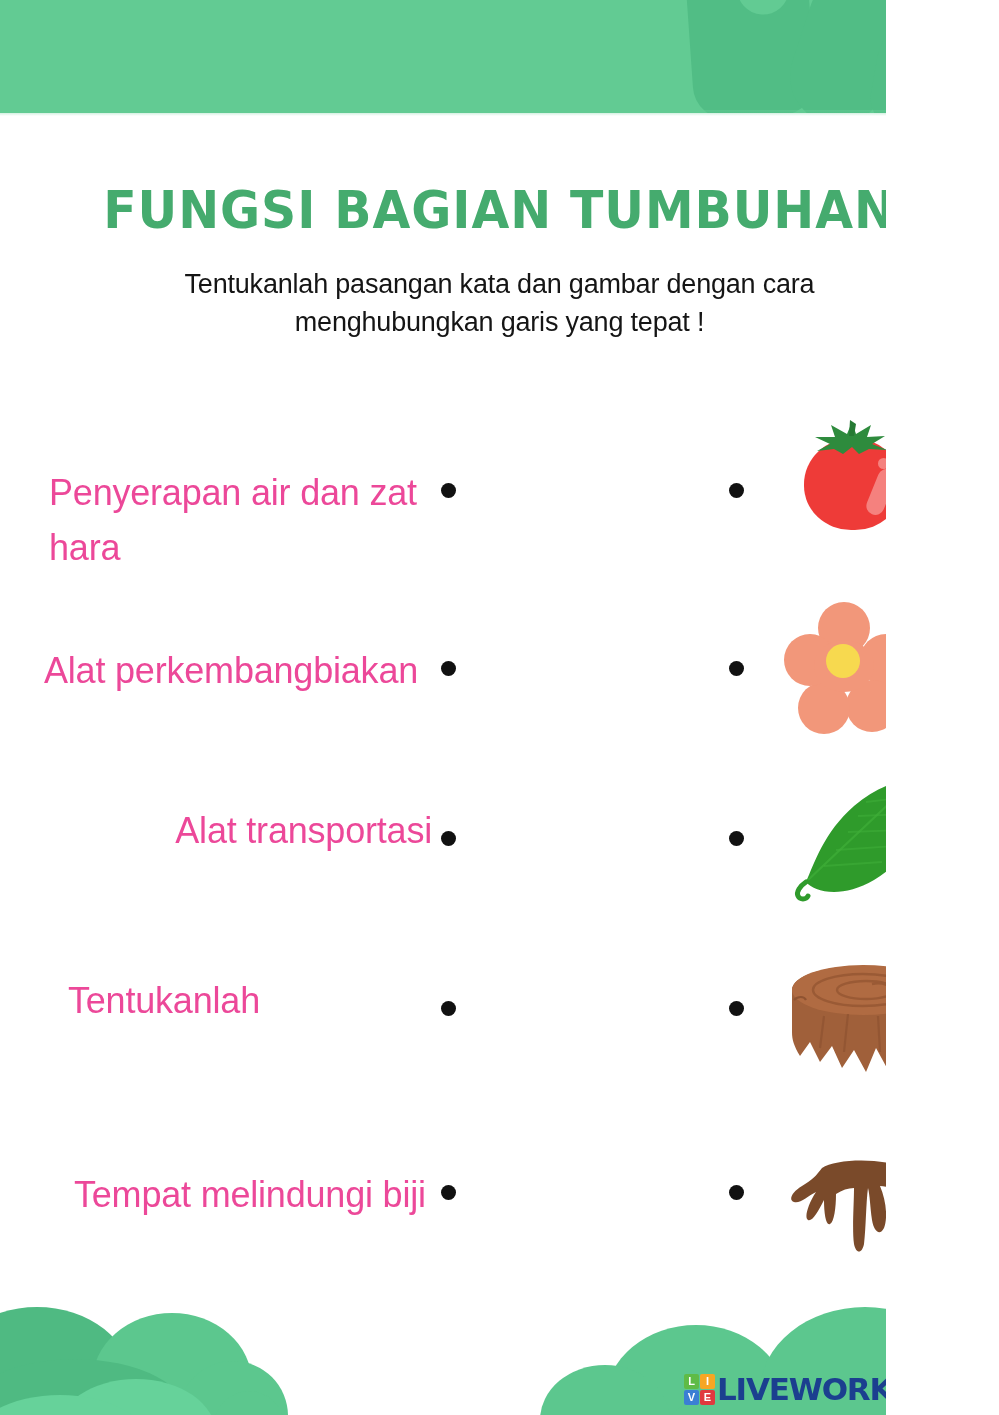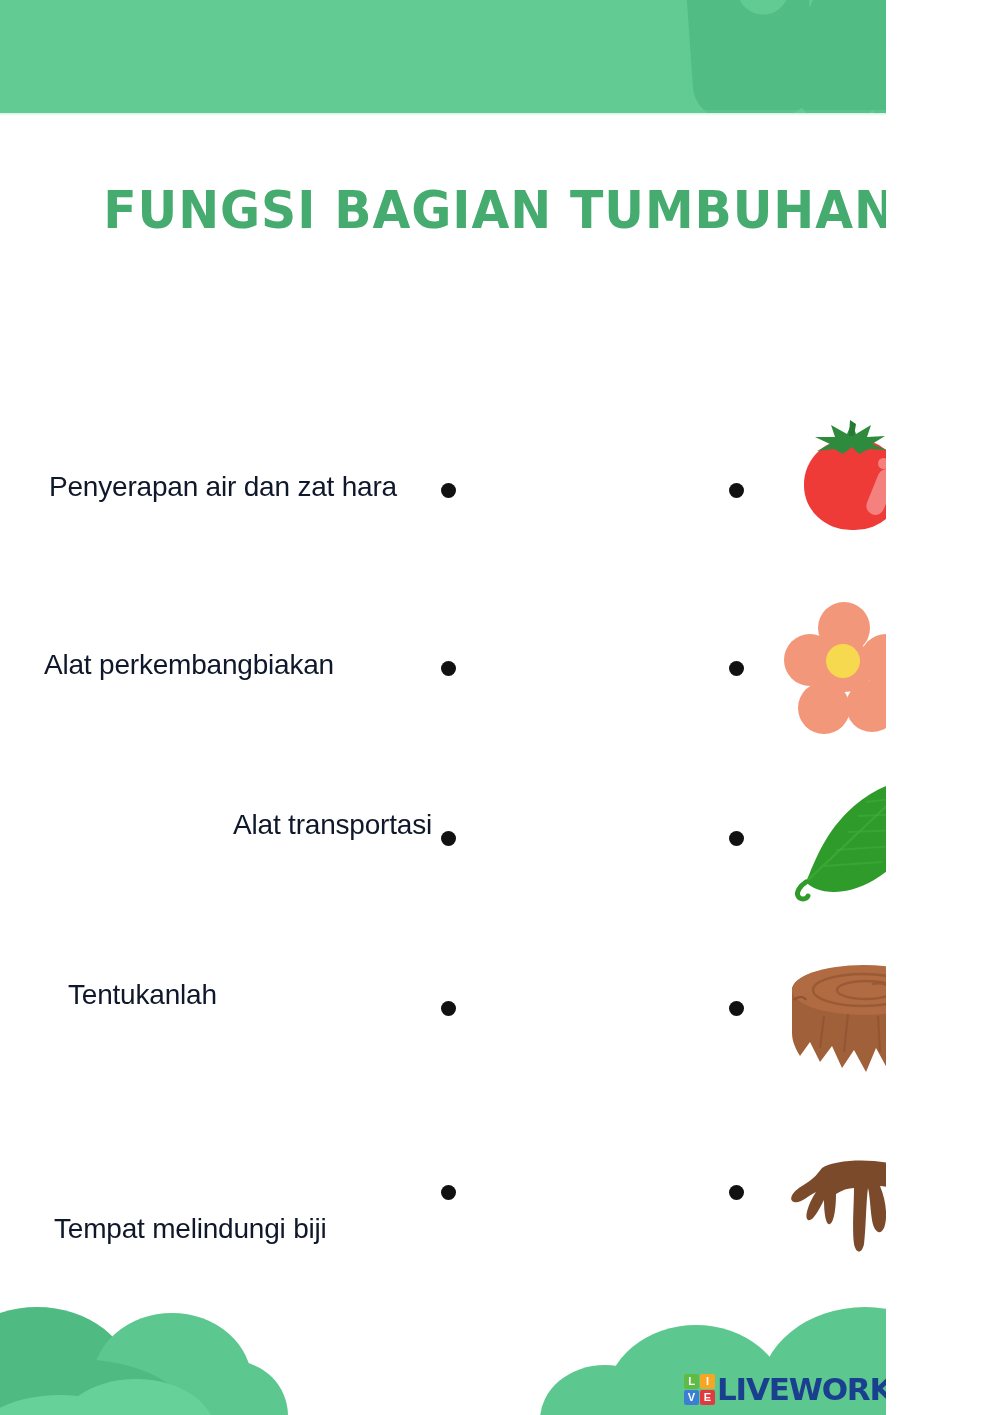--- a/index.html
+++ b/index.html
@@ -109,22 +109,22 @@
     width: 999px;
     height: 1415px;
   }
   .row {
     position: absolute;
     left: 0;
     width: 999px;
   }
   .term {
     position: absolute;
-    font-size: 28px;
-    color: #0f172a;
+    font-size: 36px;
+    color: #ec4899;
     line-height: 1.52;
     letter-spacing: -0.2px;
   }
   .dot {
     position: absolute;
     width: 15px;
     height: 15px;
     border-radius: 50%;
     background: #111111;
   }
@@ -257,20 +257,21 @@
 
   <div class="top-band">
     <div class="top-leaf top-leaf-a"></div>
     <div class="top-leaf top-leaf-b"></div>
     <div class="top-leaf top-leaf-c"></div>
     <div class="top-leaf top-leaf-d"></div>
   </div>
   <div class="band-shadow"></div>
 
   <div class="title">FUNGSI BAGIAN TUMBUHAN</div>
+  <div class="subtitle">Tentukanlah pasangan kata dan gambar dengan cara menghubungkan garis yang tepat !</div>
 
   <div class="rows">
 
     <div class="row" style="top:466px;">
       <div class="term" style="left:49px; top:0px; width:380px;">Penyerapan air dan zat hara</div>
       <div class="dot left-dot" style="top:17px;"></div>
       <div class="dot right-dot" style="top:17px;"></div>
 
       <div class="pic" style="top:-50px;">
         <div class="tomato-body"></div>
@@ -331,21 +332,21 @@
           <ellipse cx="101" cy="38" rx="50" ry="16" fill="none" stroke="#9a5a35" stroke-width="2.4"></ellipse>
           <ellipse cx="104" cy="38" rx="29" ry="9" fill="none" stroke="#9a5a35" stroke-width="2.4"></ellipse>
           <path d="M133 38 C126 32 118 30 110 32" stroke="#9a5a35" stroke-width="2.4" fill="none"></path>
           <path d="M62 64 L58 96 M86 62 L82 100 M116 64 L118 100 M142 62 L148 96" stroke="#8f5331" stroke-width="2.2" fill="none" opacity="0.75"></path>
           <path d="M32 48 C36 44 42 44 44 48" stroke="#8f5331" stroke-width="2.2" fill="none"></path>
         </svg>
       </div>
     </div>
 
     <div class="row" style="top:1168px;">
-      <div class="term" style="left:54px; top:0px; width:372px;margin-top:40px;">Tempat melindungi biji</div>
+      <div class="term" style="left:74px; top:0px; width:372px;">Tempat melindungi biji</div>
       <div class="dot left-dot" style="top:17px;"></div>
       <div class="dot right-dot" style="top:17px;"></div>
 
       <div class="pic" style="top:-28px;">
         <svg viewBox="0 0 200 130" width="200" height="130">
           <path d="M60 28 C74 18 124 18 140 28 C152 36 160 38 176 46
                    C186 52 188 60 182 62 C176 64 168 56 160 52
                    C168 62 172 74 168 78 C164 82 158 72 152 60
                    C150 74 146 84 142 82 C138 80 138 66 138 54
                    C130 48 124 46 118 46 C124 60 126 78 122 88

